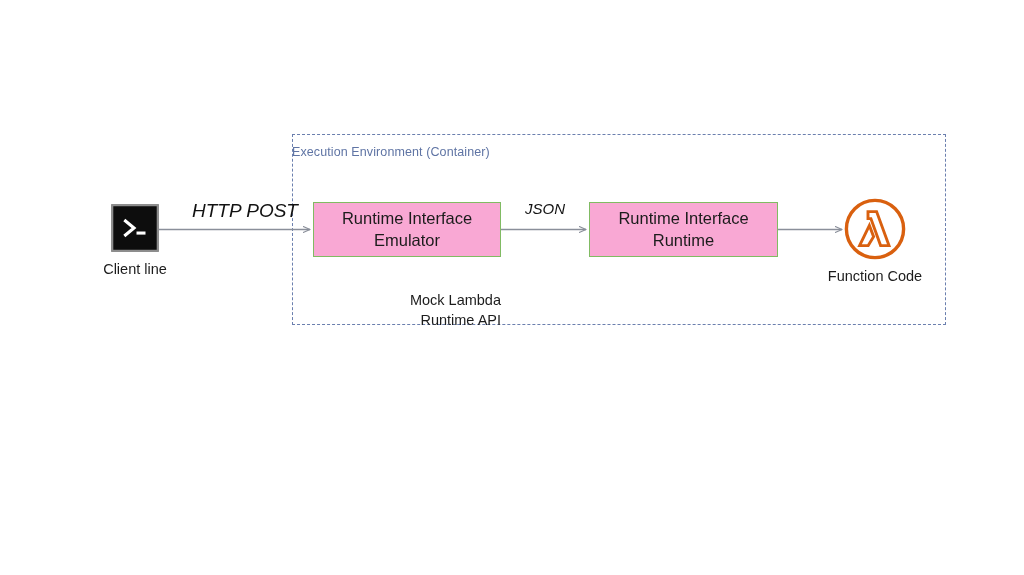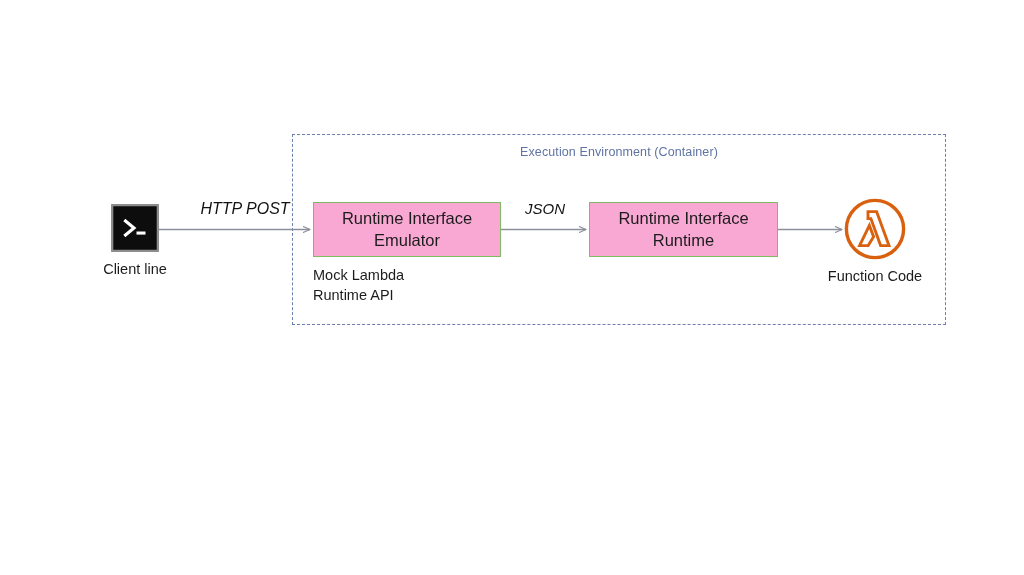--- a/index.html
+++ b/index.html
@@ -34,21 +34,21 @@
     height: 191px;
     border: 1.6px dashed #6b7fae;
     box-sizing: border-box;
     background: transparent;
   }
   .container-label {
     position: absolute;
     left: 292px;
     top: 145px;
     width: 654px;
-    text-align: center;
+    text-align: left;
     font-size: 12.5px;
     color: #5f74a4;
     letter-spacing: 0.1px;
   }
 
   
   .proc-box {
     position: absolute;
     box-sizing: border-box;
     border: 1.6px solid #80bb63;
@@ -69,24 +69,25 @@
   }
   #box-ric {
     left: 589px;
     top: 202px;
     width: 189px;
     height: 55px;
   }
 
   .box-caption {
     position: absolute;
-    text-align: left;
+    text-align: right;
     font-size: 14.5px;
     line-height: 1.38;
     color: #1c1c1c;
+    margin-top: 25px;
   }
   #caption-rie {
     left: 313px;
     top: 265px;
     width: 188px;
   }
 
   
   .endpoint-label {
     position: absolute;
@@ -112,21 +113,21 @@
     font-style: italic;
     font-size: 14.5px;
     color: #121212;
     text-align: center;
     white-space: nowrap;
   }
   #label-http-post {
     left: 160px;
     top: 200px;
     width: 170px;
-    font-size: 16px;
+    font-size: 19px;
   }
   #label-json {
     left: 501px;
     top: 200px;
     width: 88px;
     font-size: 15px;
   }
   #label-lambda-event {
     left: 501px;
     top: 233px;

